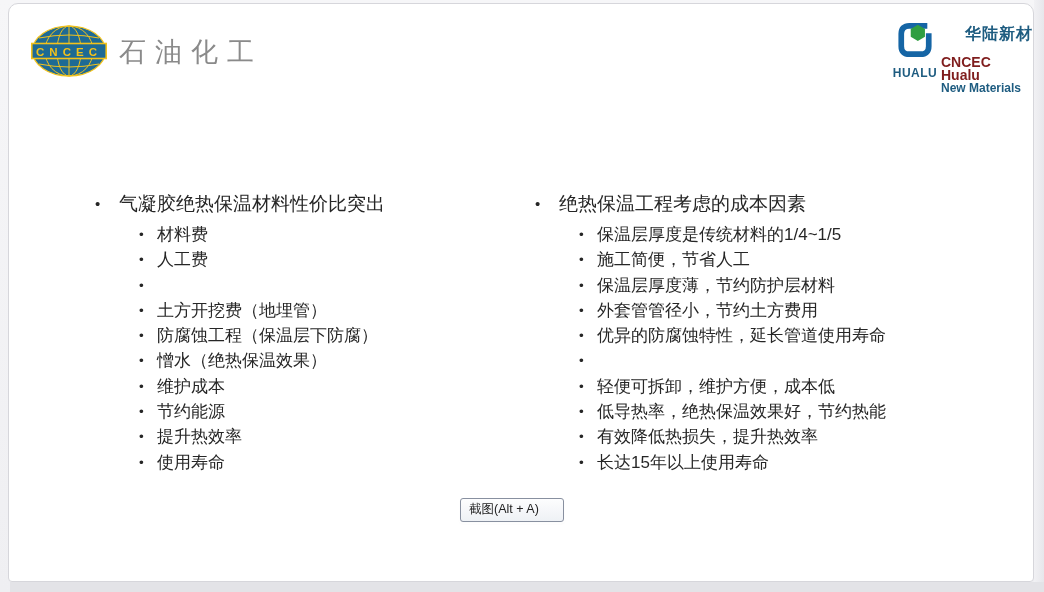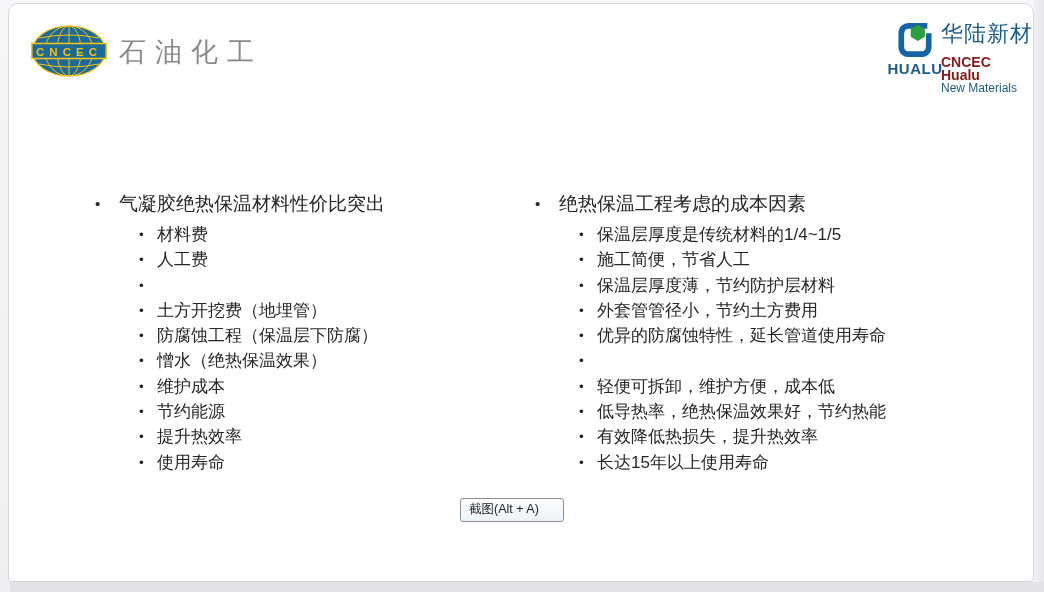--- a/index.html
+++ b/index.html
@@ -18,25 +18,25 @@
   }
   
   .cncec-logo{position:absolute;left:22px;top:17px;width:76px;height:62px;}
   .petro-wordmark{
     position:absolute;left:110px;top:30px;
     font-size:27px;font-weight:normal;color:#8a8a8a;letter-spacing:9px;
     font-family:"DejaVu Sans","Liberation Sans",sans-serif;
   }
   .hualu{position:absolute;left:885px;top:18px;display:flex;gap:5px;align-items:flex-start;}
   .hualu-icon-col{display:flex;flex-direction:column;align-items:center;width:42px;}
-  .hualu-badge{font-size:15px;font-weight:bold;color:#1e5c80;letter-spacing:.5px;margin-top:2px;}
+  .hualu-badge{font-size:12px;font-weight:bold;color:#1e5c80;letter-spacing:.5px;margin-top:8px;}
   .hualu-text-col{display:flex;flex-direction:column;}
-  .hualu-zh{font-size:22px;font-weight:normal;color:#1e5c80;letter-spacing:1px;line-height:24px;}
+  .hualu-zh{font-size:16px;font-weight:bold;color:#1e5c80;letter-spacing:1px;line-height:24px;text-align:right;}
   .hualu-en1{font-size:14px;font-weight:bold;color:#7f1d1d;line-height:13px;margin-top:10px;}
-  .hualu-en2{font-size:12px;font-weight:400;color:#1e5c80;line-height:13px;}
+  .hualu-en2{font-size:12px;font-weight:700;color:#1e5c80;line-height:13px;}
   
   .slide-title{
     position:absolute;left:0;top:112px;width:1006px;text-align:center;
     font-size:25px;font-weight:600;color:#1a1a1a;letter-spacing:.5px;
   }
   .col{position:absolute;color:#262626;}
   .col-left{left:86px;top:188px;width:430px;}
   .col-right{left:526px;top:188px;width:480px;}
   .col-heading{display:flex;font-size:19px;line-height:24px;font-weight:500;color:#262626;}
   .col-heading .blt{width:24px;flex:none;font-size:15px;}

